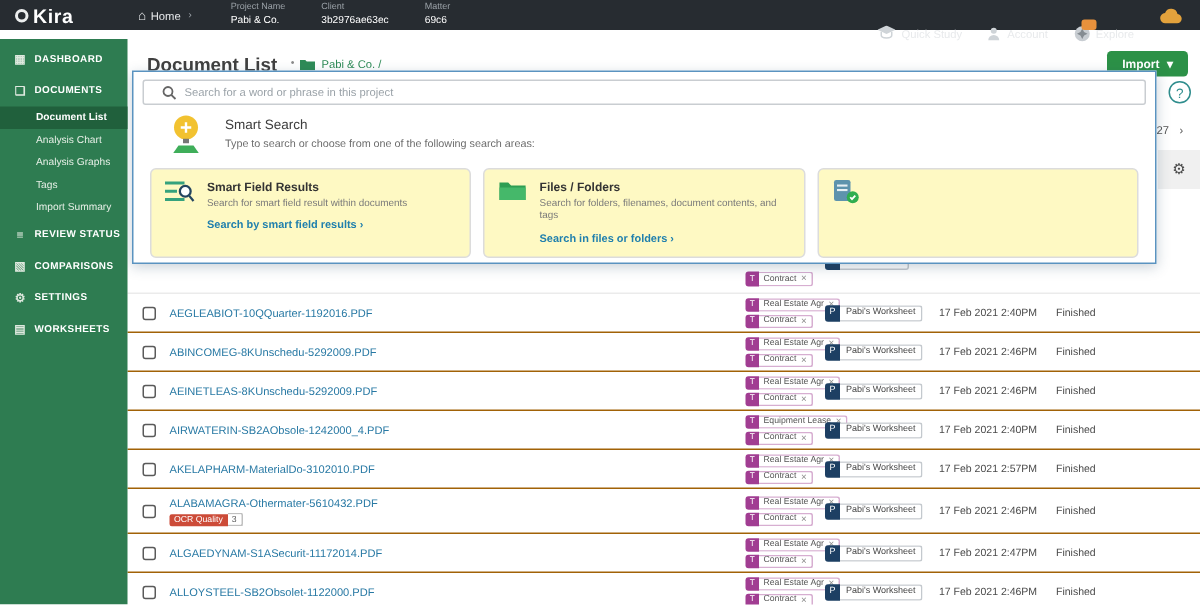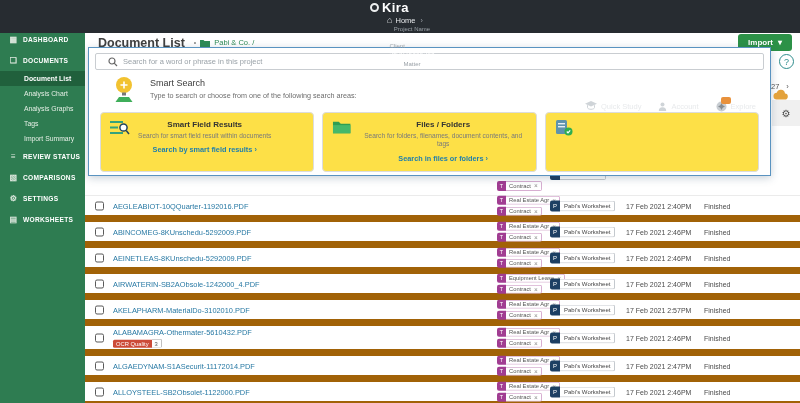--- a/index.html
+++ b/index.html
@@ -1,20 +1,20 @@
 <!DOCTYPE html>
 <html><head>
 <meta charset="utf-8">
 <style>
   * { margin:0; padding:0; box-sizing:border-box; }
   html,body { width:800px; height:403px; overflow:hidden; font-family:"Liberation Sans", sans-serif; background:#fff; }
   .stage { position:relative; width:800px; height:403px; background:#fff; }
 
   
-  .topbar { position:absolute; top:0; left:0; width:800px; height:33px; background:#272c31; display:flex; align-items:center; color:#fff; z-index:20;flex-direction:column; }
+  .topbar { position:absolute; top:0; left:0; width:800px; height:20px; background:#272c31; display:flex; align-items:center; color:#fff; z-index:20; }
   .logo { width:80px; padding-left:10px; display:flex; align-items:center; gap:3px; font-size:13px; font-weight:bold; letter-spacing:.4px; }
   .logo-ring { width:9px; height:9px; border:2px solid #eceeee; border-radius:50%; display:inline-block; }
   .tb-home { display:flex; align-items:center; gap:3px; font-size:7.5px; margin-left:12px; color:#e8eaec; }
   .tb-home .house { font-size:9px; }
   .tb-sep { color:#9aa1a7; font-size:7px; margin:0 2px; }
   .tb-meta { display:flex; flex-direction:column; margin-left:24px; line-height:1.35; }
   .tb-meta .lab { font-size:6px; color:#9aa1a7; }
   .tb-meta .val { font-size:6.8px; color:#fff; }
   .tb-right { margin-left:auto; display:flex; align-items:center; gap:17px; padding-right:12px; }
   .tb-item { display:flex; align-items:center; gap:4px; font-size:7.5px; color:#e8eaec; cursor:pointer;margin-top:24px; }
@@ -44,34 +44,34 @@
 
   
   .overlay { position:absolute; left:3px; top:21px; width:683px; height:129px; background:#fff; border:1px solid #5a93c0; box-shadow:0 2px 8px rgba(40,70,100,.25); z-index:10; }
   .srch { margin:5px 6px 0 6px; height:17px; border:1px solid #c9cdd1; border-radius:2px; display:flex; align-items:center; padding:0 12px; gap:5px; }
   .srch input { flex:1; border:none; outline:none; font-size:7.5px; color:#444; font-family:"Liberation Sans",sans-serif; }
   .srch input::placeholder { color:#9aa2a8; }
   .smart { display:flex; align-items:center; gap:13px; margin:5px 0 0 22px; }
   .smart-txt .t1 { font-size:9px; color:#3c3c3c; margin-bottom:3px; }
   .smart-txt .t2 { font-size:7.2px; color:#6d6d6d; }
   .cards { display:flex; gap:8px; margin:9px 11px 0 11px; }
-  .card { flex:1; border:1px solid #dcdcdc; border-radius:4px; padding:7px 9px 8px 9px; display:flex; gap:8px; align-items:flex-start; background:#fde047;text-align:center; }
+  .card { flex:1; border:1px solid #dcdcdc; border-radius:4px; padding:7px 9px 8px 9px; display:flex; gap:8px; align-items:flex-start; background:#fef9c3; }
   .card-body .ct { font-size:8px; font-weight:600; color:#333; }
   .card-body .cd { font-size:6.6px; color:#7a7a7a; margin-top:2.5px; line-height:1.35; }
   .card-body .cl { font-size:7.3px; color:#1f7fad; margin-top:5px; font-weight:600; cursor:pointer; }
 
   
   .table { position:absolute; left:0; top:134px; width:715px; z-index:1; }
   .partial-row { position:relative; height:36px; border-bottom:1px solid #ebebeb; }
   .pr-badge { position:absolute; left:465px; top:10px; height:10px; width:56px; display:flex; }
   .pr-badge .pb-p { width:10px; background:#1d3f63; border-radius:2px 0 0 2px; }
   .pr-badge .pb-rest { flex:1; border:1px solid #c4c9ce; border-left:none; background:#fff; border-radius:0 2px 2px 0; }
   .pr-tag { position:absolute; left:412px; top:21px; }
 
-  .row { position:relative; height:26px; border-bottom:7px solid #a16207; }
+  .row { position:relative; height:26px; border-bottom:1px solid #a16207; }
   .row.tall { height:30px; }
   .cb { position:absolute; left:10px; top:50%; transform:translateY(-50%); width:9px; height:9px; border:1.5px solid #5a5a5a; border-radius:2px; background:#fff; cursor:pointer; }
   .namewrap { position:absolute; left:28px; top:50%; transform:translateY(-50%); display:flex; flex-direction:column; gap:2.5px; max-width:375px; }
   .name { font-size:7.4px; color:#2879a4; text-decoration:none; white-space:nowrap; cursor:pointer; }
   .ocr { display:flex; align-items:center; width:fit-content; }
   .ocr-label { background:#cc4b38; color:#fff; font-size:5.8px; padding:1px 3px; border-radius:1.5px 0 0 1.5px; }
   .ocr-val { border:1px solid #c0c0c0; border-left:none; color:#555; font-size:5.8px; padding:0.5px 3px; border-radius:0 1.5px 1.5px 0; background:#fff; }
 
   .tags { position:absolute; left:412px; top:50%; transform:translateY(-50%); display:flex; flex-direction:column; gap:1.5px; align-items:flex-start; }
   .tag { display:flex; align-items:stretch; height:9.5px; cursor:pointer; }

